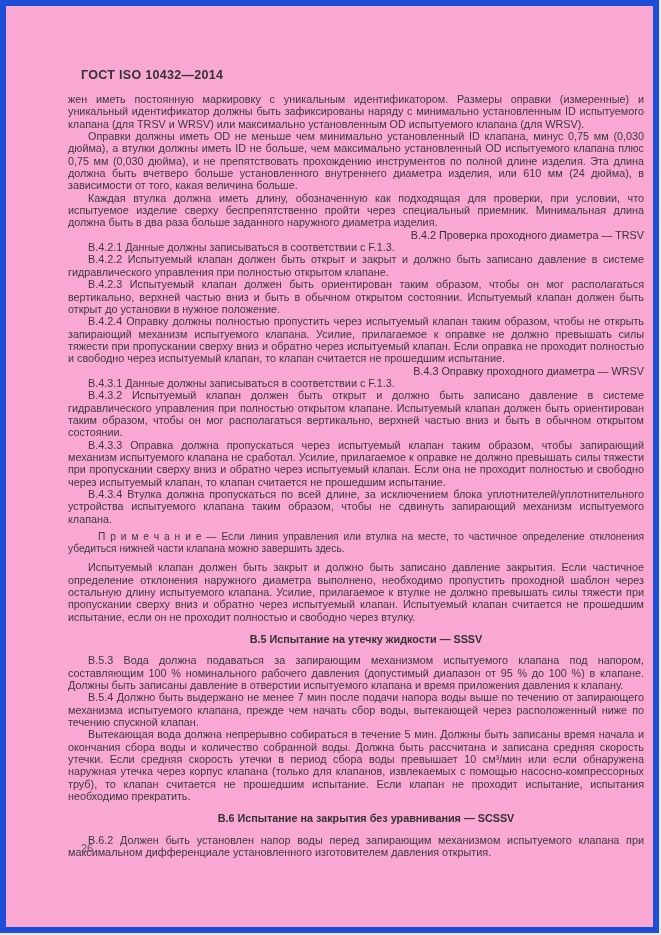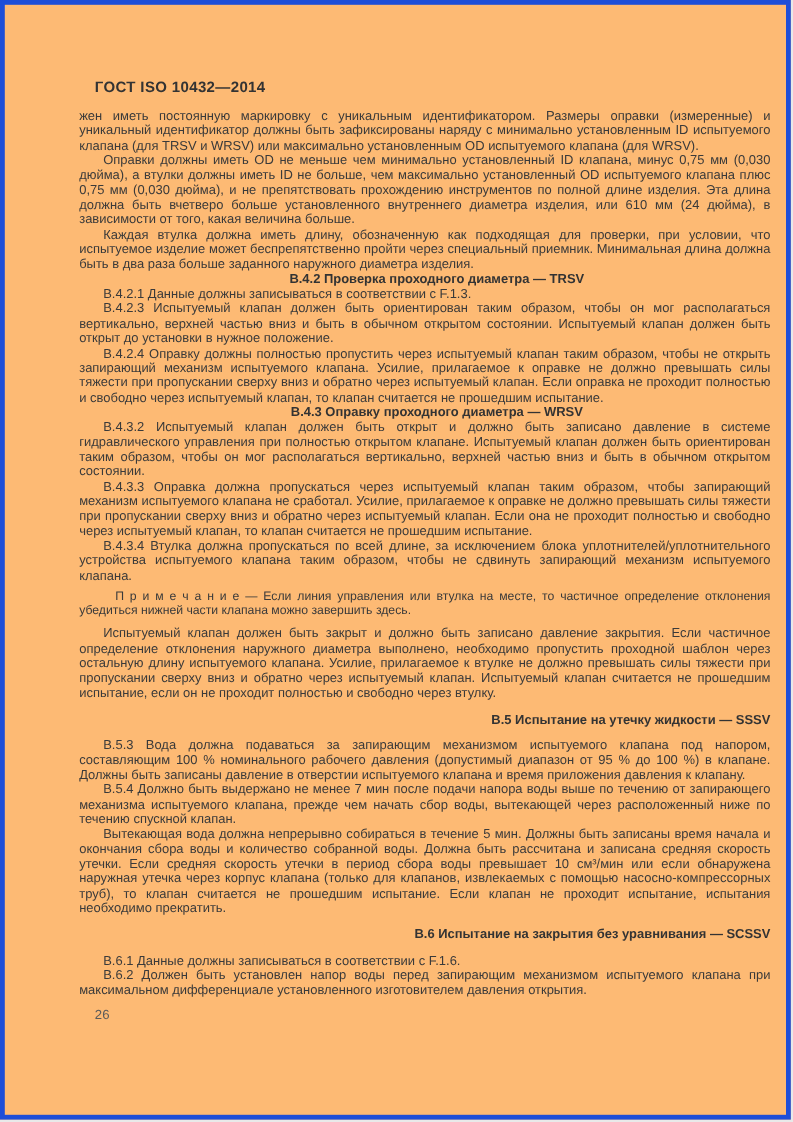--- a/index.html
+++ b/index.html
@@ -5,22 +5,22 @@
   html, body { margin: 0; padding: 0; }
   body {
     width: 661px; height: 935px;
     background: #e9e9e9;
     font-family: "Liberation Sans", sans-serif;
     -webkit-font-smoothing: antialiased;
   }
   .page {
     position: relative;
     width: 659px; height: 933px;
-    background: #fdba74;
-    border: 4px solid #1d4ed8;
+    background: #f9a8d4;
+    border: 6px solid #1d4ed8;
     box-sizing: border-box;
     overflow: hidden;
   }
   .doc-header {
     position: absolute;
     left: 75px; top: 62px;
     font-size: 12.5px;
     font-weight: bold;
     color: #333333;
     letter-spacing: 0.3px;
@@ -33,29 +33,29 @@
     font-size: 10.8px;
     line-height: 12.35px;
   }
   .doc-content p { margin: 0; }
   .para {
     text-align: justify;
     text-indent: 20px;
   }
   .para.continued { text-indent: 0; }
   .heading-inline {
-    font-weight: bold;
+    font-weight: normal;
     text-indent: 20px;
-    text-align: center;
+    text-align: right;
     color: #333333;
   }
   .heading-section {
     font-weight: bold;
     text-indent: 20px;
-    text-align: right;
+    text-align: center;
     color: #333333;
     margin: 10px 0 9px 0 !important;
   }
   .note {
     font-size: 10.2px;
     line-height: 12.1px;
     text-align: justify;
     text-indent: 30px;
     margin: 6px 0 6px 0 !important;
   }
@@ -68,34 +68,35 @@
 </style>
 </head>
 <body>
 
 <div class="page">
   <div class="doc-header">ГОСТ ISO 10432—2014</div>
 
   <div class="doc-content" id="doc-content">
       <p class="para continued">жен иметь постоянную маркировку с уникальным идентификатором. Размеры оправки (измеренные) и уникальный идентификатор должны быть зафиксированы наряду с минимально установленным ID испытуемого клапана (для TRSV и WRSV) или максимально установленным OD испытуемого клапана (для WRSV).</p>
       <p class="para">Оправки должны иметь OD не меньше чем минимально установленный ID клапана, минус 0,75 мм (0,030 дюйма), а втулки должны иметь ID не больше, чем максимально установленный OD испытуемого клапана плюс 0,75 мм (0,030 дюйма), и не препятствовать прохождению инструментов по полной длине изделия. Эта длина должна быть вчетверо больше установленного внутреннего диаметра изделия, или 610 мм (24 дюйма), в зависимости от того, какая величина больше.</p>
-      <p class="para">Каждая втулка должна иметь длину, обозначенную как подходящая для проверки, при условии, что испытуемое изделие может беспрепятственно пройти через специальный приемник. Минимальная длина должна быть в два раза больше заданного наружного диаметра изделия.</p>
+      <p class="para">Каждая втулка должна иметь длину, обозначенную как подходящая для проверки, при условии, что испытуемое изделие сверху беспрепятственно пройти через специальный приемник. Минимальная длина должна быть в два раза больше заданного наружного диаметра изделия.</p>
       <p class="heading-inline">B.4.2 Проверка проходного диаметра — TRSV</p>
       <p class="para">B.4.2.1 Данные должны записываться в соответствии с F.1.3.</p>
+      <p class="para">B.4.2.2 Испытуемый клапан должен быть открыт и закрыт и должно быть записано давление в системе гидравлического управления при полностью открытом клапане.</p>
       <p class="para">B.4.2.3 Испытуемый клапан должен быть ориентирован таким образом, чтобы он мог располагаться вертикально, верхней частью вниз и быть в обычном открытом состоянии. Испытуемый клапан должен быть открыт до установки в нужное положение.</p>
       <p class="para">B.4.2.4 Оправку должны полностью пропустить через испытуемый клапан таким образом, чтобы не открыть запирающий механизм испытуемого клапана. Усилие, прилагаемое к оправке не должно превышать силы тяжести при пропускании сверху вниз и обратно через испытуемый клапан. Если оправка не проходит полностью и свободно через испытуемый клапан, то клапан считается не прошедшим испытание.</p>
       <p class="heading-inline">B.4.3 Оправку проходного диаметра — WRSV</p>
+      <p class="para">B.4.3.1 Данные должны записываться в соответствии с F.1.3.</p>
       <p class="para">B.4.3.2 Испытуемый клапан должен быть открыт и должно быть записано давление в системе гидравлического управления при полностью открытом клапане. Испытуемый клапан должен быть ориентирован таким образом, чтобы он мог располагаться вертикально, верхней частью вниз и быть в обычном открытом состоянии.</p>
       <p class="para">B.4.3.3 Оправка должна пропускаться через испытуемый клапан таким образом, чтобы запирающий механизм испытуемого клапана не сработал. Усилие, прилагаемое к оправке не должно превышать силы тяжести при пропускании сверху вниз и обратно через испытуемый клапан. Если она не проходит полностью и свободно через испытуемый клапан, то клапан считается не прошедшим испытание.</p>
       <p class="para">B.4.3.4 Втулка должна пропускаться по всей длине, за исключением блока уплотнителей/уплотнительного устройства испытуемого клапана таким образом, чтобы не сдвинуть запирающий механизм испытуемого клапана.</p>
       <p class="note">П р и м е ч а н и е — Если линия управления или втулка на месте, то частичное определение отклонения убедиться нижней части клапана можно завершить здесь.</p>
       <p class="para">Испытуемый клапан должен быть закрыт и должно быть записано давление закрытия. Если частичное определение отклонения наружного диаметра выполнено, необходимо пропустить проходной шаблон через остальную длину испытуемого клапана. Усилие, прилагаемое к втулке не должно превышать силы тяжести при пропускании сверху вниз и обратно через испытуемый клапан. Испытуемый клапан считается не прошедшим испытание, если он не проходит полностью и свободно через втулку.</p>
       <p class="heading-section">B.5 Испытание на утечку жидкости — SSSV</p>
       <p class="para">B.5.3 Вода должна подаваться за запирающим механизмом испытуемого клапана под напором, составляющим 100 % номинального рабочего давления (допустимый диапазон от 95 % до 100 %) в клапане. Должны быть записаны давление в отверстии испытуемого клапана и время приложения давления к клапану.</p>
       <p class="para">B.5.4 Должно быть выдержано не менее 7 мин после подачи напора воды выше по течению от запирающего механизма испытуемого клапана, прежде чем начать сбор воды, вытекающей через расположенный ниже по течению спускной клапан.</p>
       <p class="para">Вытекающая вода должна непрерывно собираться в течение 5 мин. Должны быть записаны время начала и окончания сбора воды и количество собранной воды. Должна быть рассчитана и записана средняя скорость утечки. Если средняя скорость утечки в период сбора воды превышает 10 см³/мин или если обнаружена наружная утечка через корпус клапана (только для клапанов, извлекаемых с помощью насосно-компрессорных труб), то клапан считается не прошедшим испытание. Если клапан не проходит испытание, испытания необходимо прекратить.</p>
       <p class="heading-section">B.6 Испытание на закрытия без уравнивания — SCSSV</p>
-      <p class="para">B.6.1 Данные должны записываться в соответствии с F.1.6.</p>
       <p class="para">B.6.2 Должен быть установлен напор воды перед запирающим механизмом испытуемого клапана при максимальном дифференциале установленного изготовителем давления открытия.</p>
     </div>
 
   <div class="page-number">26</div>
 </div>
 
 </body></html>

